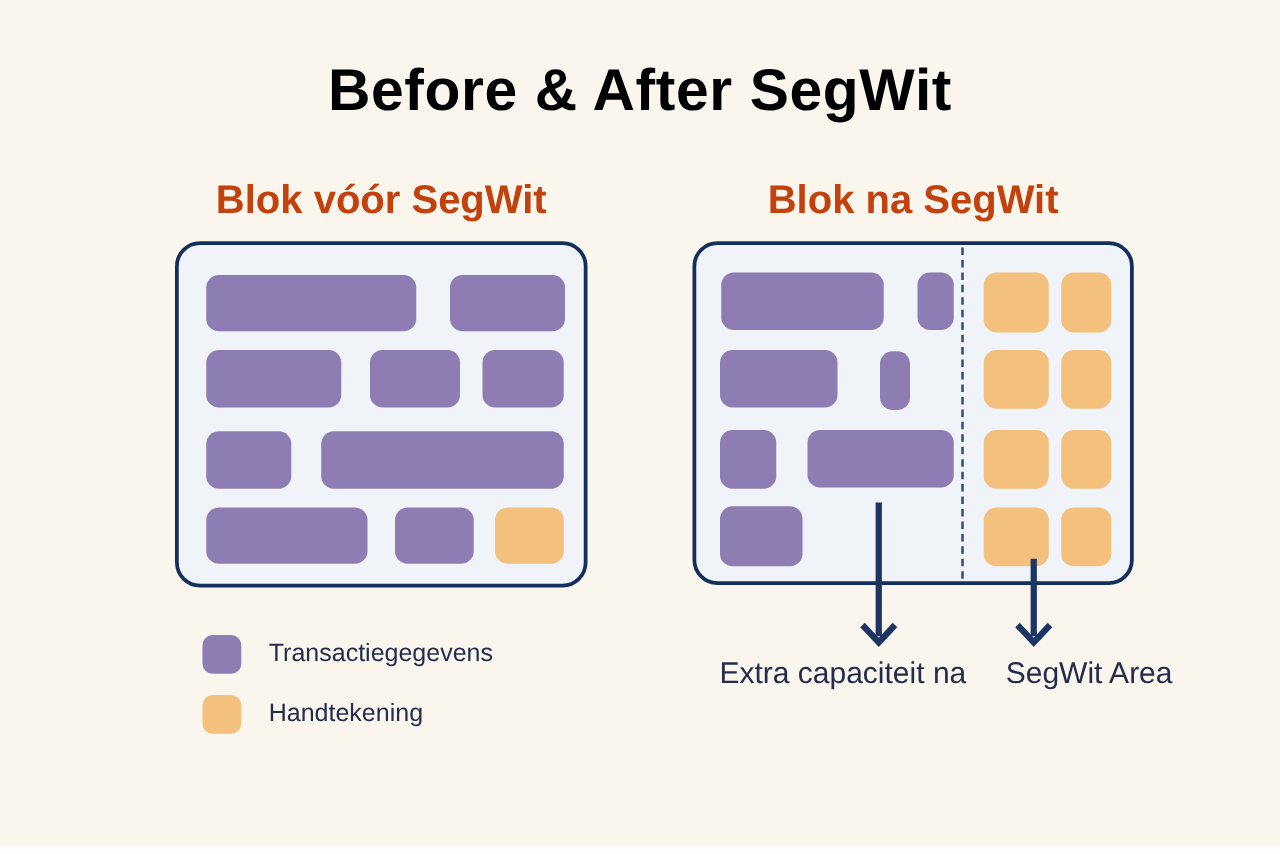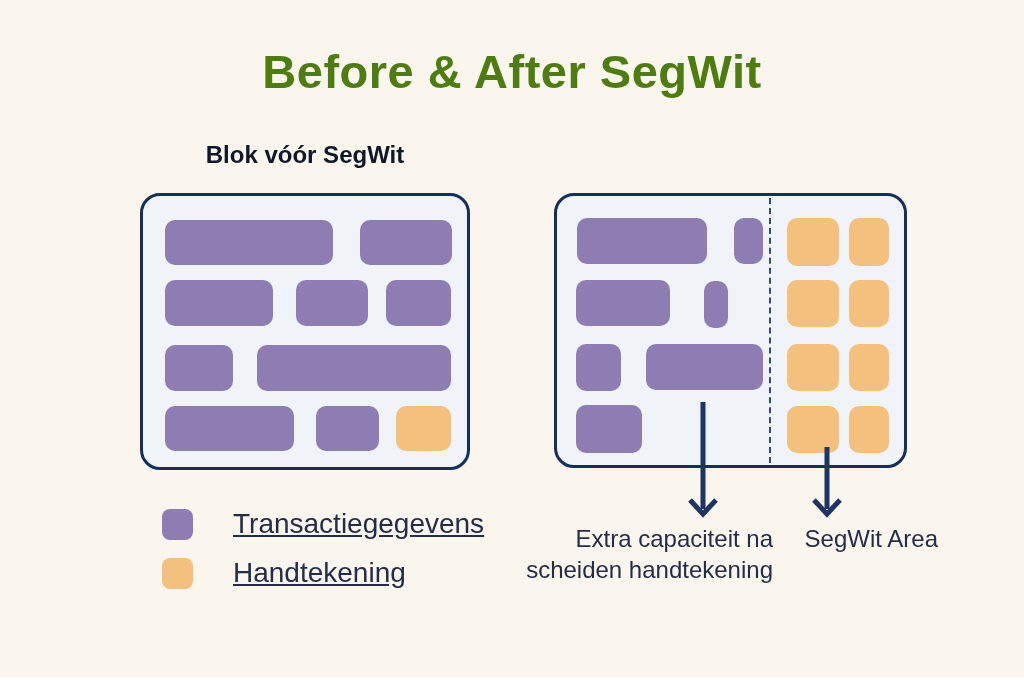--- a/index.html
+++ b/index.html
@@ -10,28 +10,28 @@
     position:relative;
     width:1024px; height:683px;
     background:#FAF6EE;
     overflow:hidden;
   }
 
   .main-title {
     position:absolute; top:44px; left:0; width:1024px;
     text-align:center;
     font-size:47px; font-weight:700; letter-spacing:0.5px;
-    color:#4d7c0f;
+    color:#000000;
   }
 
   .panel-heading {
     position:absolute; top:141px;
     text-align:center;
-    font-size:24px; font-weight:700;
-    color:#0f172a;
+    font-size:32px; font-weight:700;
+    color:#c2410c;
   }
   .panel-heading.before { left:140px; width:330px; }
   .panel-heading.after  { left:554px; width:353px; }
 
   .block {
     position:absolute; top:193px;
     background:#F0F3F8;
     border:3px solid #142F5C;
     border-radius:20px;
   }
@@ -50,22 +50,22 @@
   .legend {
     position:absolute; left:162px; top:508px;
   }
   .legend-item { display:flex; align-items:center; margin-bottom:17px; }
   .legend-swatch {
     width:31px; height:31px; border-radius:8px; flex:0 0 auto;
   }
   .legend-swatch.tx  { background:#8E7DB3; }
   .legend-swatch.sig { background:#F3C07D; }
   .legend-label {
-    margin-left:40px;
-    font-size:28px; color:#232D4B;text-decoration:underline;
+    margin-left:22px;
+    font-size:20px; color:#232D4B;
   }
 
   .annotation-label {
     position:absolute; top:523px;
     text-align:right;
     font-size:24px; line-height:31px;
     color:#232D4B;
   }
   .annotation-label.extra   { left:473px; width:300px; }
   .annotation-label.witness { left:738px; width:200px; }
@@ -76,20 +76,21 @@
   }
 </style>
 </head>
 <body>
 
 <div class="stage">
 
   <h1 class="main-title">Before &amp; After SegWit</h1>
 
   <div class="panel-heading before">Blok vóór SegWit</div>
+  <div class="panel-heading after">Blok na SegWit</div>
 
   <div class="block before">
       <div class="brick tx" style="left: 22px; top: 24px; width: 168px; height: 45px;"></div>
       <div class="brick tx" style="left: 217px; top: 24px; width: 92px; height: 45px;"></div>
       <div class="brick tx" style="left: 22px; top: 84px; width: 108px; height: 46px;"></div>
       <div class="brick tx" style="left: 153px; top: 84px; width: 72px; height: 46px;"></div>
       <div class="brick tx" style="left: 243px; top: 84px; width: 65px; height: 46px;"></div>
       <div class="brick tx" style="left: 22px; top: 149px; width: 68px; height: 46px;"></div>
       <div class="brick tx" style="left: 114px; top: 149px; width: 194px; height: 46px;"></div>
       <div class="brick tx" style="left: 22px; top: 210px; width: 129px; height: 45px;"></div>
@@ -121,21 +122,20 @@
       <span class="legend-label">Transactiegegevens</span>
     </div>
     <div class="legend-item">
       <span class="legend-swatch sig"></span>
       <span class="legend-label">Handtekening</span>
     </div>
   </div>
 
   <div class="annotation-label extra">
     <div>Extra capaciteit na</div>
-    <div>scheiden handtekening</div>
   </div>
   <div class="annotation-label witness">
     <div>SegWit Area</div>
   </div>
 
   <div class="bottom-strip"></div>
 <svg width="36" height="114" style="position: absolute; left: 685px; top: 402px; overflow: visible;">
       <line x1="18" y1="0" x2="18" y2="107" stroke="#1D3563" stroke-width="5"></line>
       <polyline points="5,98 18,112 31,98" fill="none" stroke="#1D3563" stroke-width="5" stroke-linejoin="miter"></polyline>
     </svg>

